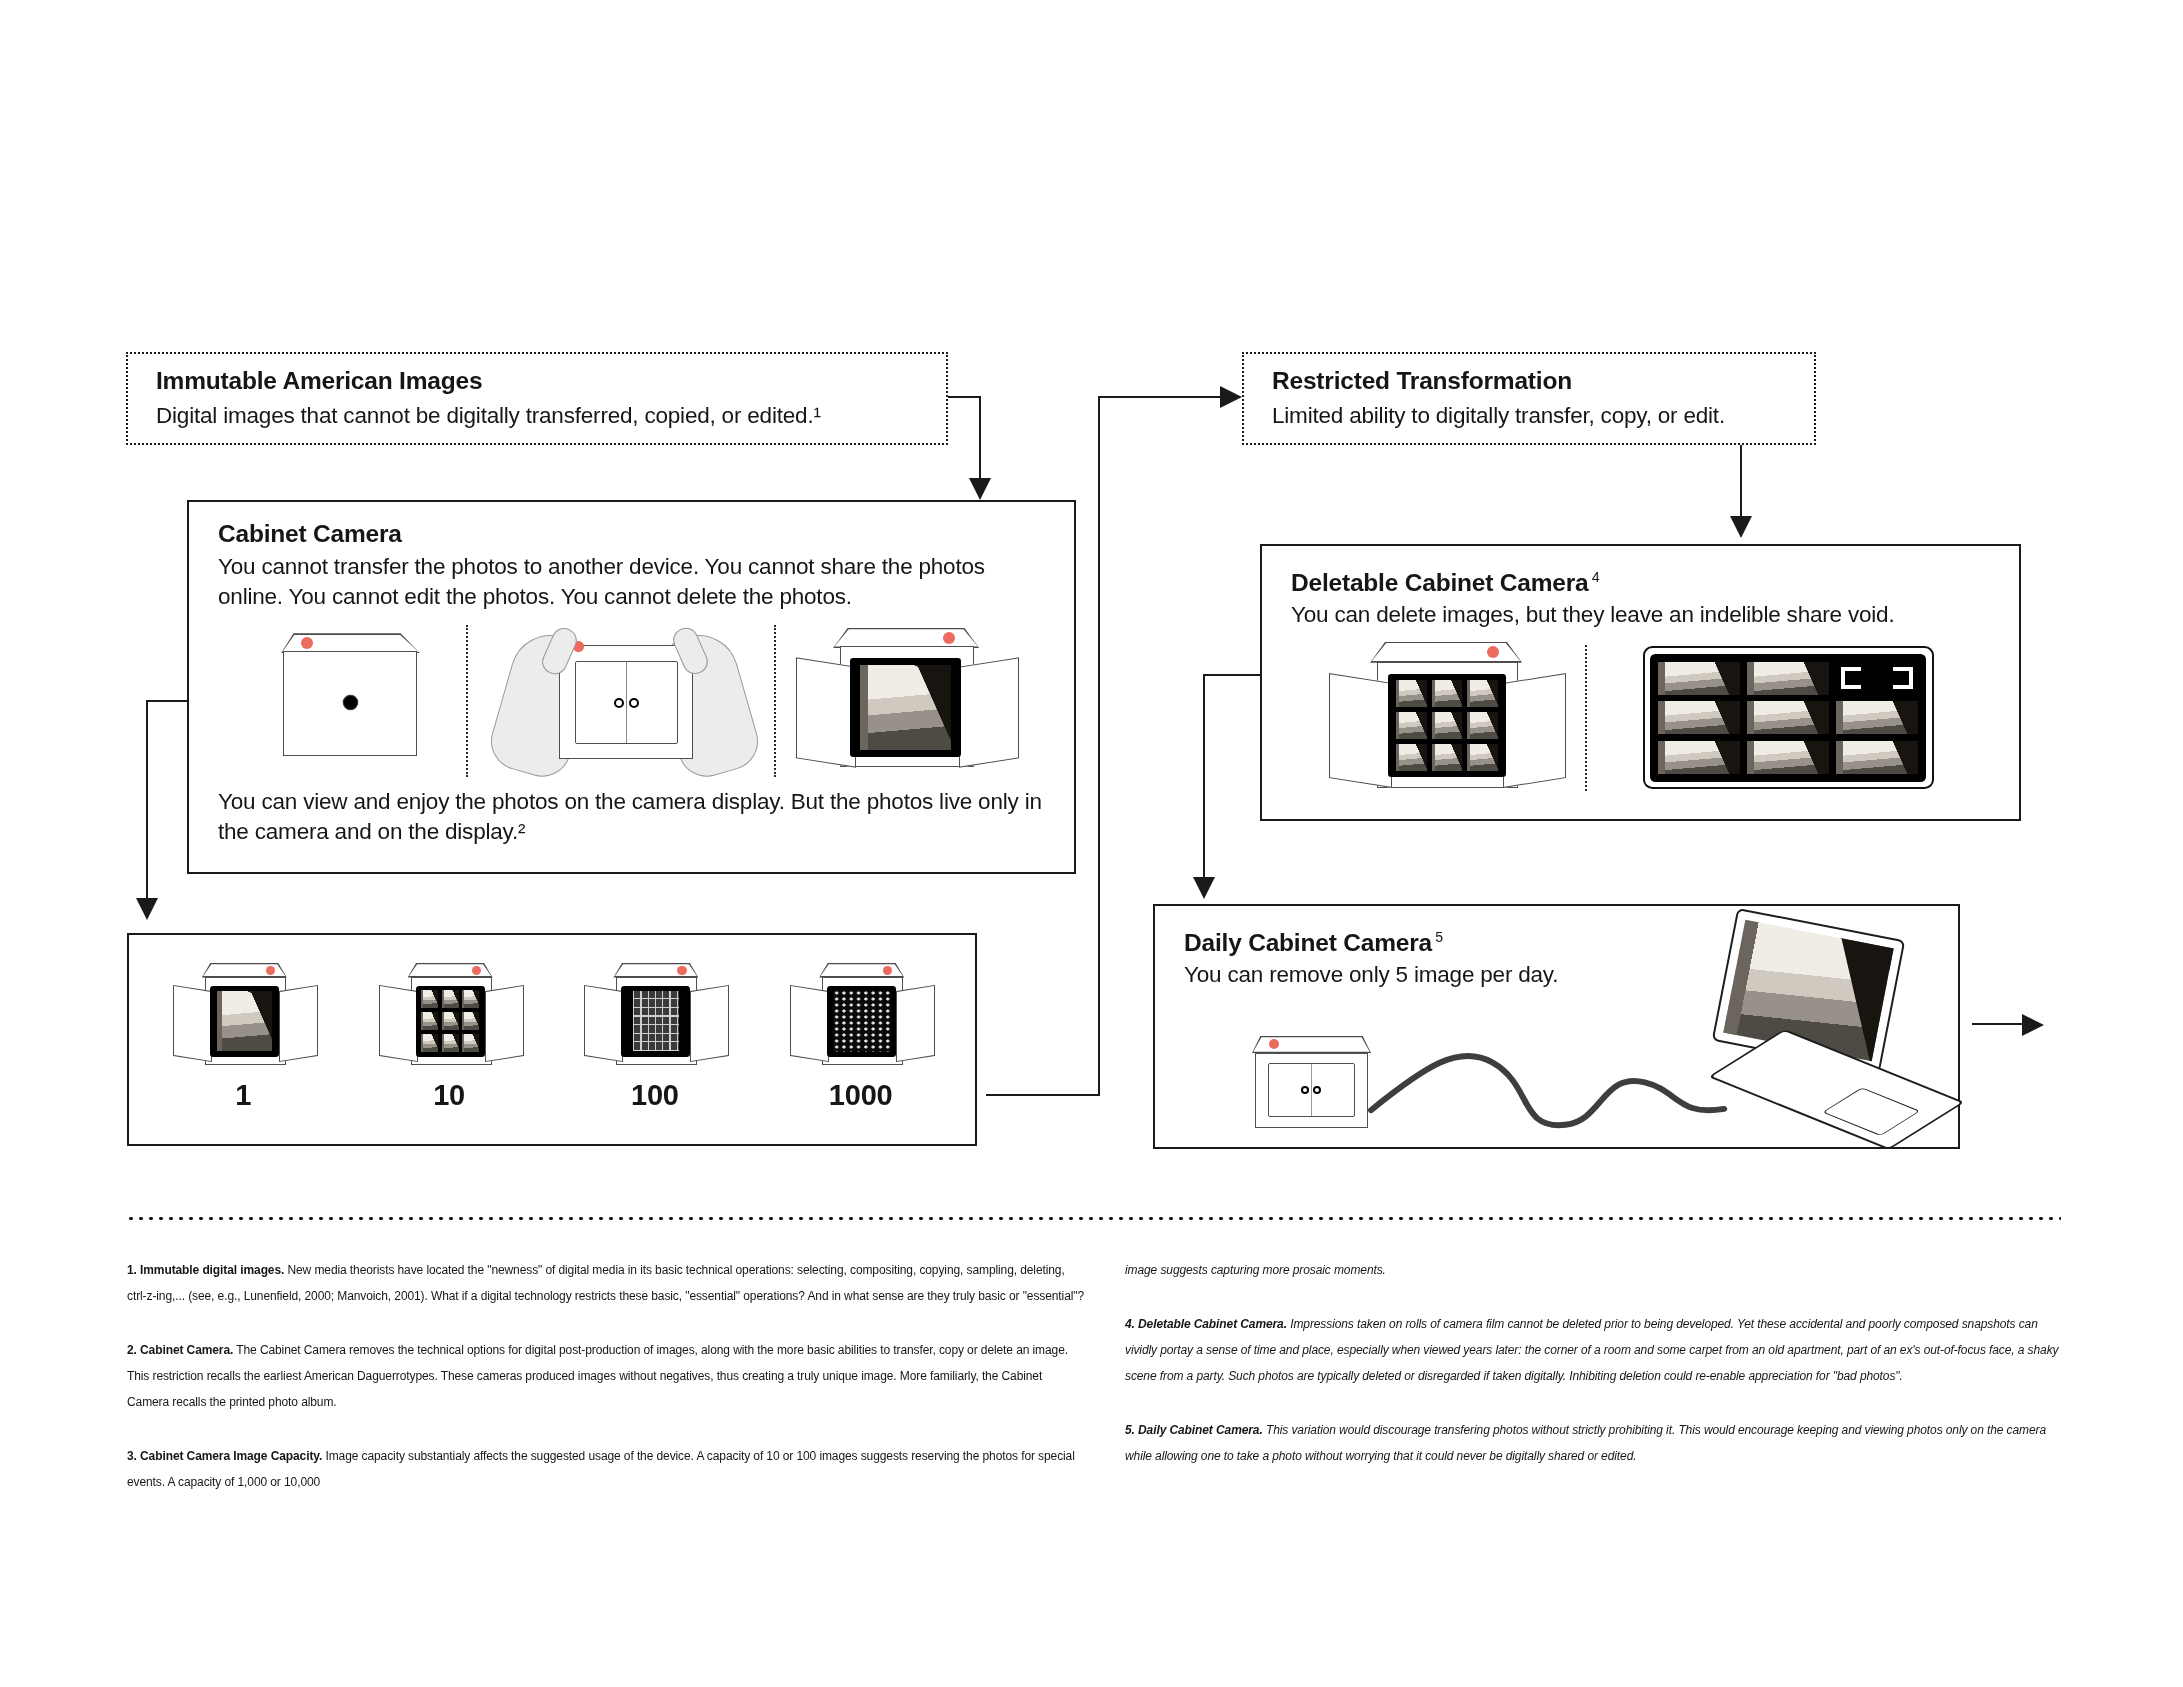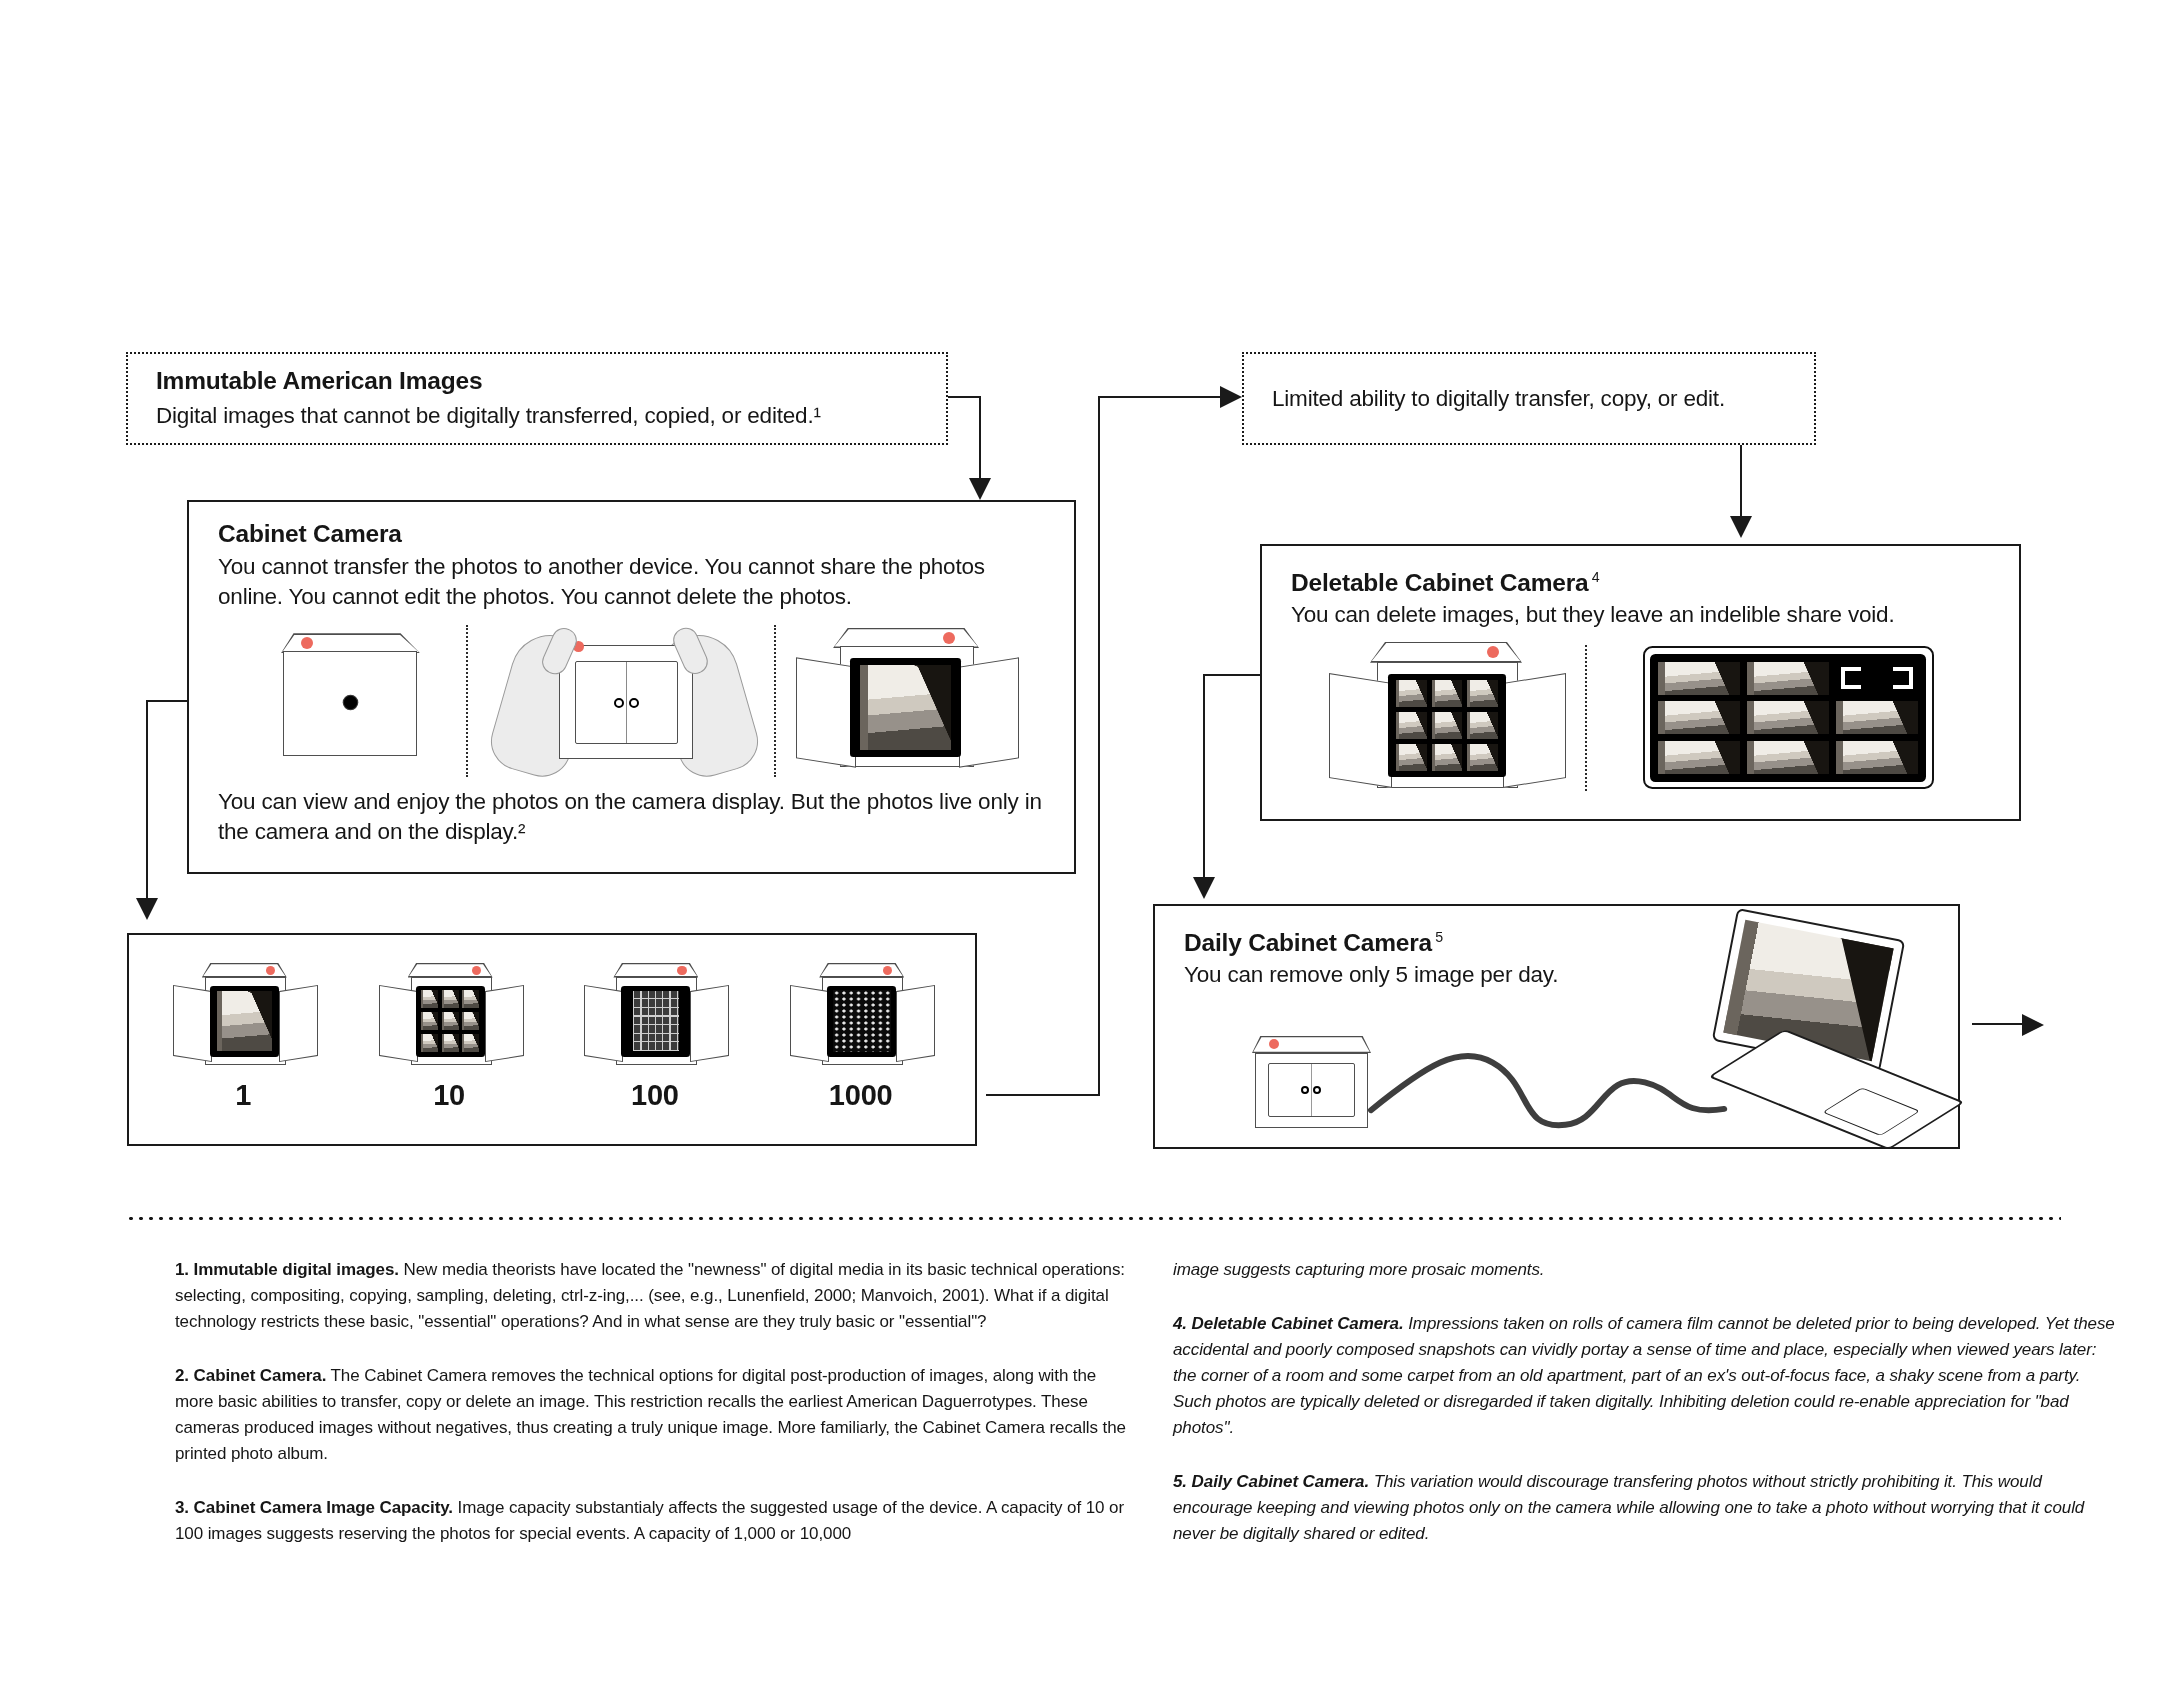--- a/index.html
+++ b/index.html
@@ -55,21 +55,21 @@
   .br.tr{right:5.3px;top:5.3px;border-left:none;border-bottom:none;}
   .br.bl{left:5.3px;bottom:5.3px;border-right:none;border-top:none;}
   .br.brr{right:5.3px;bottom:5.3px;border-left:none;border-top:none;}
 
   
   .caprow{display:flex;justify-content:space-between;margin-top:12px;padding:0 5.3px;}
   .capitem{display:flex;flex-direction:column;align-items:center;width:165px;}
   .caplabel{font-size:29px;font-weight:700;margin-top:10.6px;}
 
   
-  .fncol{position:absolute;font-size:17px;line-height:26px;letter-spacing:-0.1px;margin-left:48px;}
+  .fncol{position:absolute;font-size:12px;line-height:26px;letter-spacing:-0.1px;}
   .fn{margin:0 0 28px 0;}
   .fnlead{font-weight:700;}
 
   .panelrow{display:flex;margin-top:9.3px;height:159px;}
 </style>
 </head>
 <body>
 
 <div class="canvas">
 
@@ -95,20 +95,21 @@
 
   <div class="ln" style="left:1972px;top:1023px;width:52px;height:2px;"></div>
   <div class="arr-r" style="left:2022px;top:1014px;"></div>
 
   <section class="box dotted" style="left:126px;top:352px;width:822px;height:93px;">
     <div class="box-title">Immutable American Images</div>
     <div class="box-desc">Digital images that cannot be digitally transferred, copied, or edited.¹</div>
   </section>
 
   <section class="box dotted" style="left:1242px;top:352px;width:574px;height:93px;">
+    <div class="box-title">Restricted Transformation</div>
     <div class="box-desc">Limited ability to digitally transfer, copy, or edit.</div>
   </section>
 
   <section class="box solid" style="left:187px;top:500px;width:889px;height:374px;">
     <div class="box-title">Cabinet Camera</div>
     <div class="box-desc" style="margin-top:4px;">You cannot transfer the photos to another device. You cannot share the photos online. You cannot edit the photos. You cannot delete the photos.</div>
 
     <div class="panelrow">
 
       <div class="art" style="width:30%;height:100%;">

